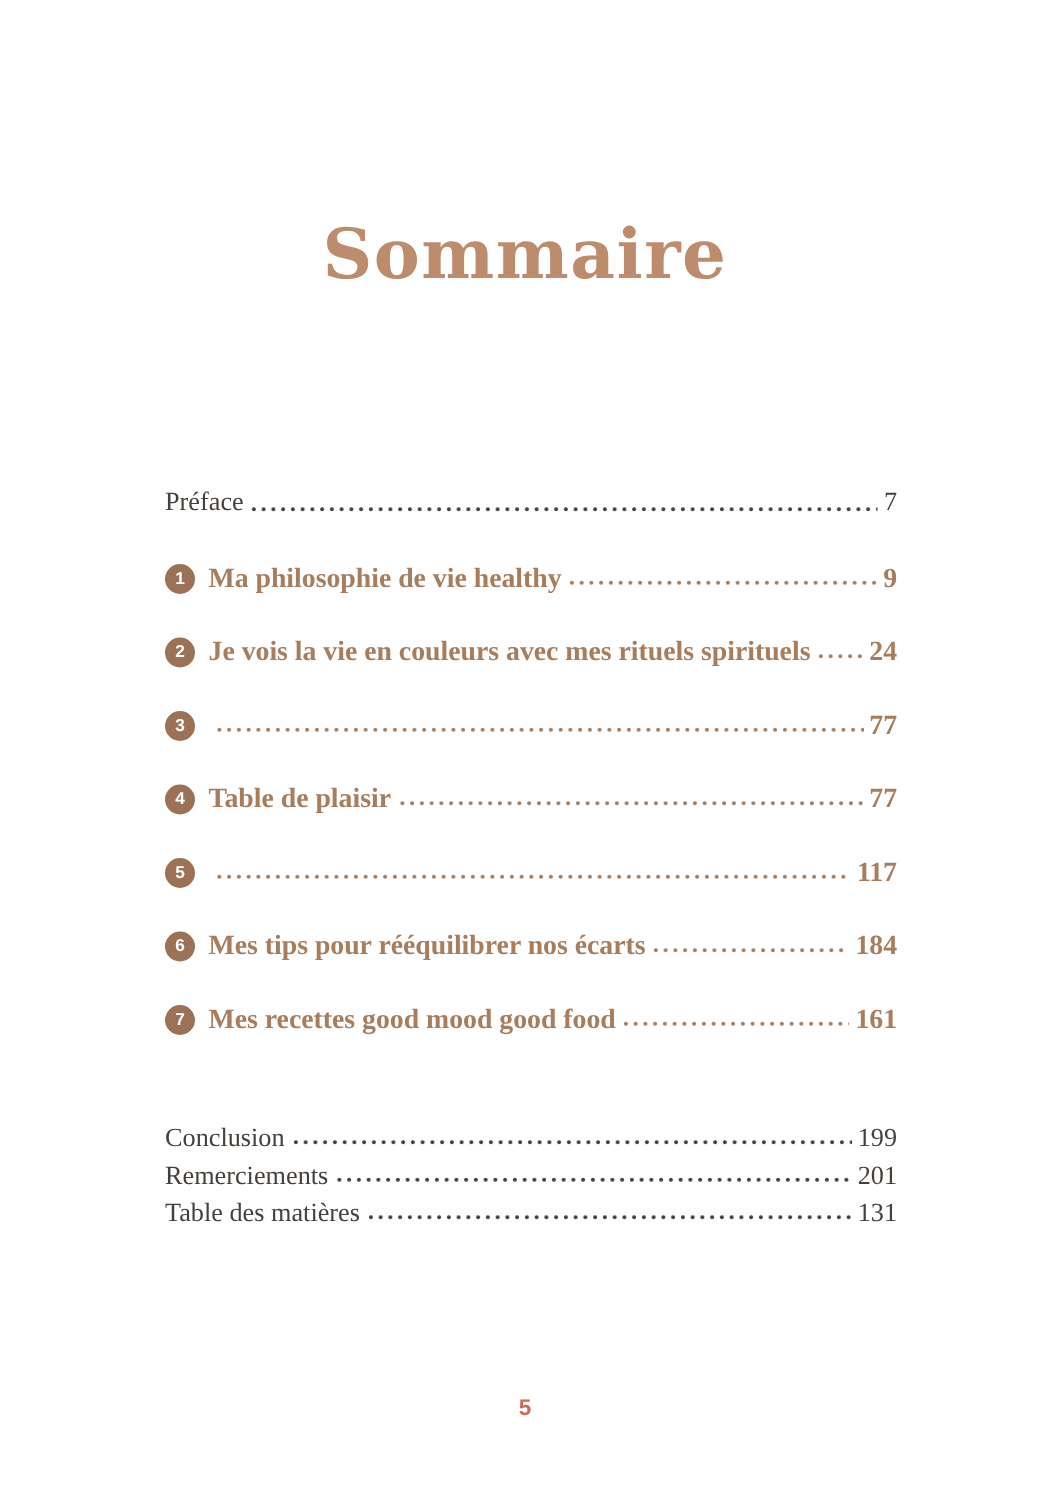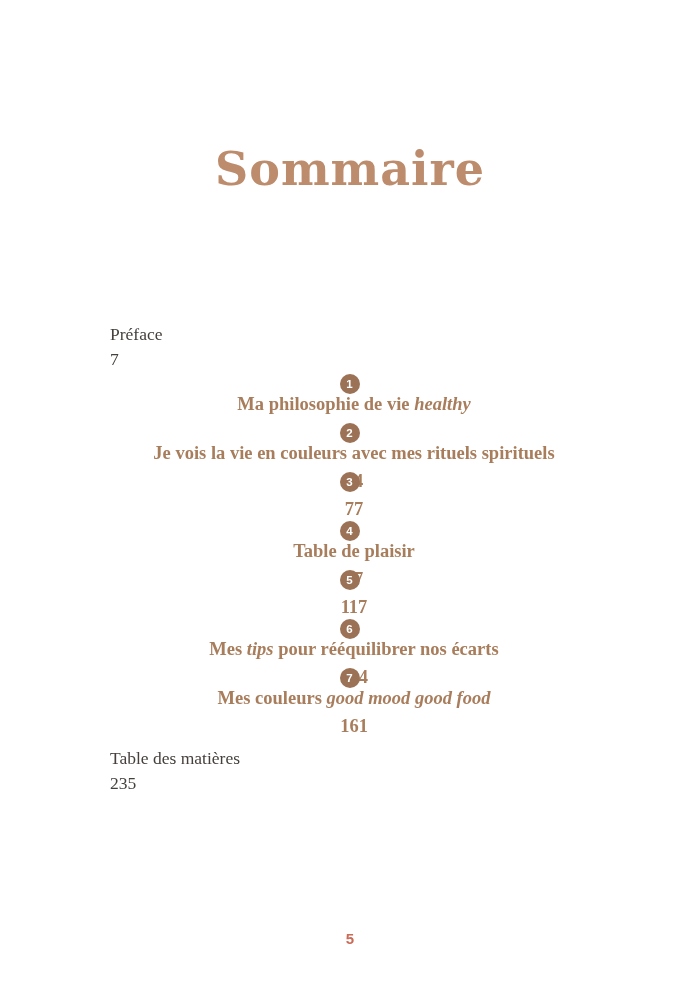--- a/index.html
+++ b/index.html
@@ -34,21 +34,20 @@
   .front-matter { top: 324px; }
   .chapters { top: 374px; }
   .back-matter { top: 748px; }
 
   .row {
     display: flex;
     align-items: baseline;
     font-size: 17.5px;
     color: #46403c;
     height: 22px;
-    flex-direction: column;
   }
   .chapter-row {
     height: 24px;
     margin-bottom: 25px;
     align-items: center;
     font-size: 18.5px;
     font-weight: 700;
     color: #a87d5c;
   }
   .back-matter .row {
@@ -64,21 +63,21 @@
     color: #ffffff;
     display: inline-flex;
     align-items: center;
     justify-content: center;
     font-size: 11.5px;
     font-weight: 700;
     margin-right: 9px;
     font-family: "Liberation Sans", sans-serif;
   }
   .label { flex: 0 0 auto; white-space: pre; }
-  .label .it { font-style: italic; }
+  .label .it { }
   .leader {
     flex: 1 1 auto;
     min-width: 12px;
     height: 5px;
     align-self: flex-end;
     margin: 0 4px 4px 4px;
     background-image: radial-gradient(circle, #46403c 1.15px, rgba(0,0,0,0) 1.45px);
     background-size: 6.5px 5px;
     background-repeat: repeat-x;
     background-position: left bottom;
@@ -157,27 +156,37 @@
         <span>6</span>
       </span>
     <span class="label"><span>Mes </span><span class="it">tips</span><span> pour rééquilibrer nos écarts</span></span>
     <span class="leader"></span>
     <span class="pagenum">184</span>
   </div>
   <div class="row chapter-row">
     <span class="badge">
         <span>7</span>
       </span>
-    <span class="label"><span>Mes couleurs </span><span class="it">good mood good food</span><span></span></span>
+    <span class="label"><span>Mes recettes </span><span class="it">good mood good food</span><span></span></span>
     <span class="leader"></span>
     <span class="pagenum">161</span>
   </div>
 </div>
 
 <div class="toc back-matter">
   <div class="row">
+    <span class="label">Conclusion</span>
+    <span class="leader"></span>
+    <span class="pagenum">199</span>
+  </div>
+  <div class="row">
+    <span class="label">Remerciements</span>
+    <span class="leader"></span>
+    <span class="pagenum">201</span>
+  </div>
+  <div class="row">
     <span class="label">Table des matières</span>
     <span class="leader"></span>
-    <span class="pagenum">235</span>
+    <span class="pagenum">131</span>
   </div>
 </div>
 
 <div class="folio">5</div>
 
 </body></html>

